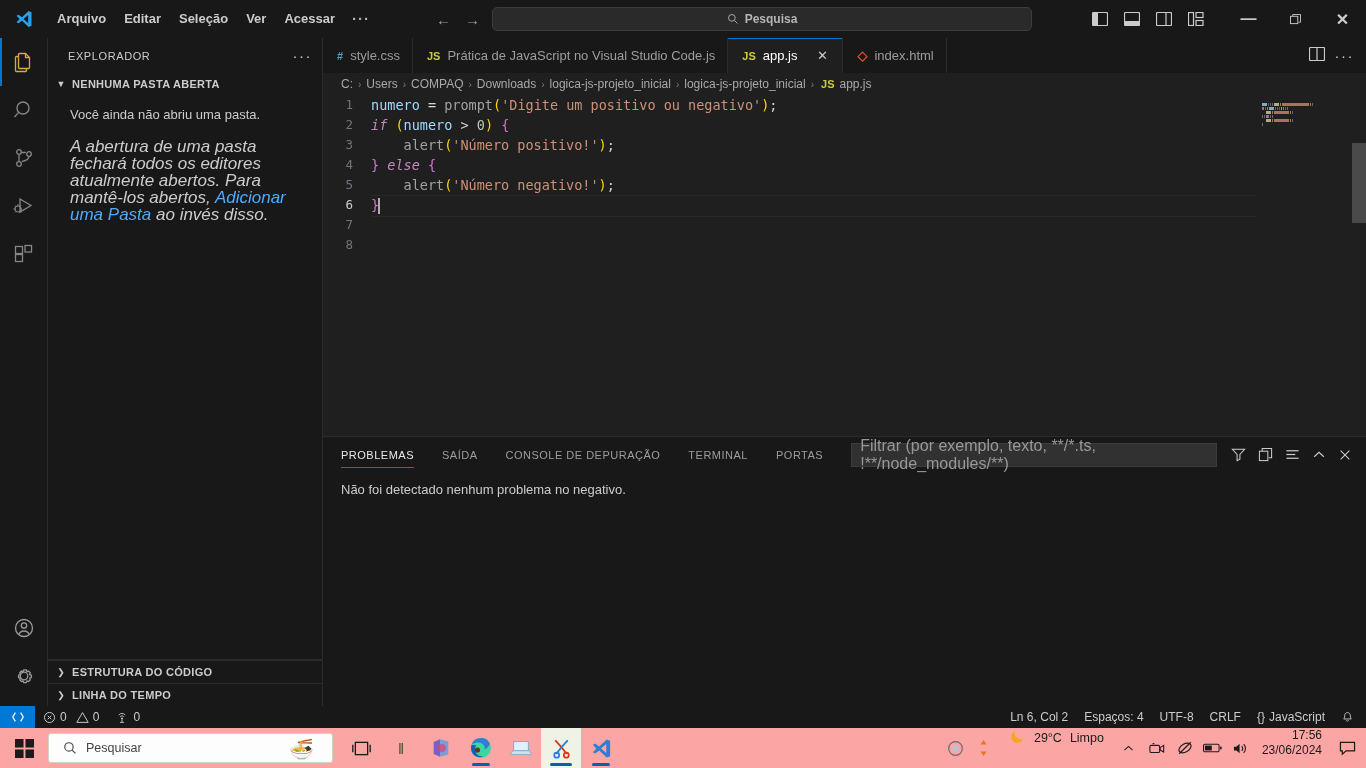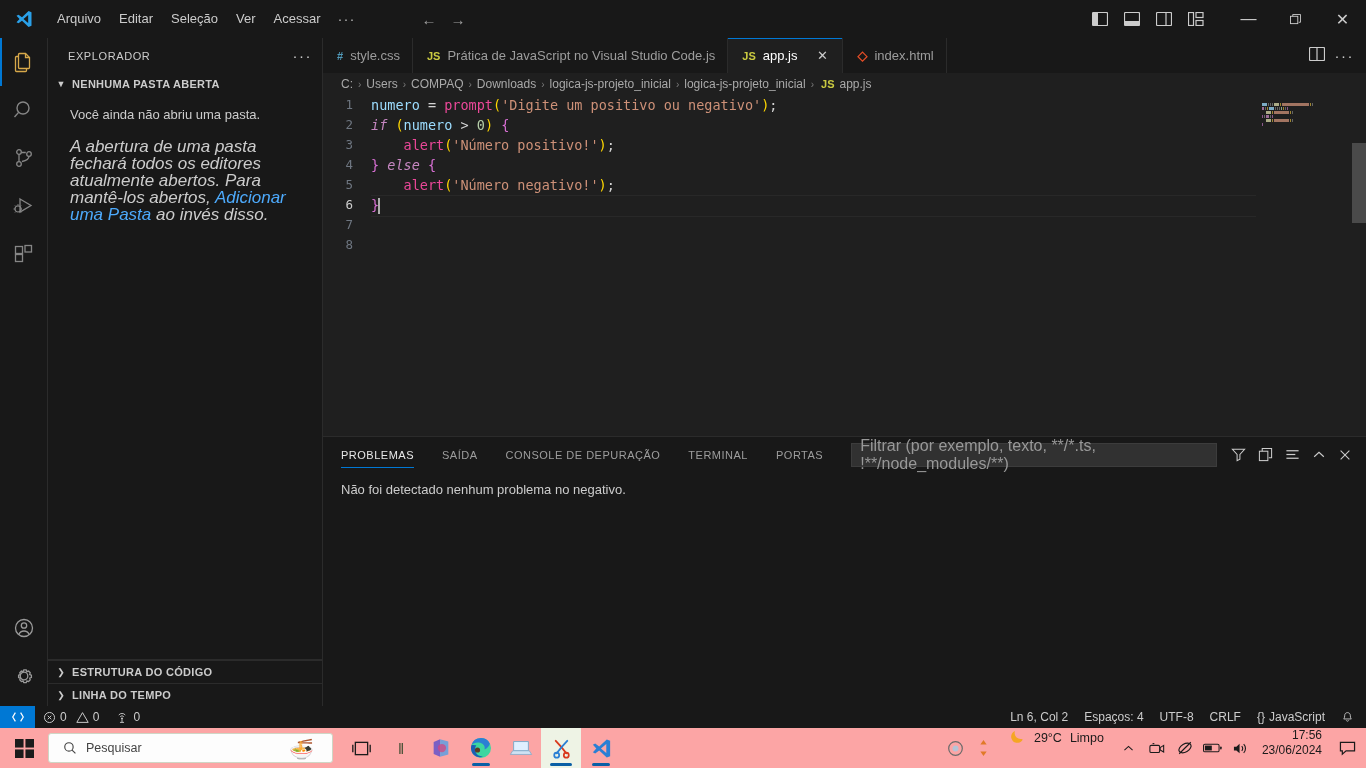--- a/index.html
+++ b/index.html
@@ -8,21 +8,21 @@
     overflow: hidden;
     font-family: "Liberation Sans", sans-serif;
     background: #1f1f1f;
   }
   #app { position: relative; width: 1366px; height: 768px; }
 
   
   .titlebar {
     position: absolute; left: 0; top: 0; width: 1366px; height: 38px;
     background: #181818;
-    display: flex; align-items: center;
+    display: flex; align-items: center; font-weight: bold;
   }
   .vscode-logo { width: 48px; height: 38px; display: flex; align-items: center; justify-content: center; }
   .menu { display: flex; align-items: center; gap: 0; }
   .menu-item {
     font-size: 13px; color: #cccccc; padding: 4px 9px; border-radius: 4px;
     line-height: 18px; white-space: nowrap;
   }
   .menu-item.dots { font-size: 15px; letter-spacing: 1px; color: #b0b0b0; padding: 2px 8px; }
   .nav-arrows { display: flex; align-items: center; gap: 14px; margin-left: 58px; }
   .nav-arrow { color: #a0a0a0; font-size: 15px; line-height: 1; }
@@ -118,21 +118,21 @@
     width: 48px; text-align: right; padding-right: 18px; color: #6e7681; font-size: 12.5px;
     font-family: "DejaVu Sans Mono", monospace; flex: none;
   }
   .cline.cur .num { color: #cccccc; }
   .cline.cur::after {
     content: ""; position: absolute; left: 48px; right: 110px; top: 0; height: 20px;
     border-top: 1px solid #282828; border-bottom: 1px solid #282828; pointer-events: none;
   }
   .ctext { white-space: pre; color: #cccccc; }
   .t-var { color: #9cdcfe; }
-  .t-fn { color: #ec4899; }
+  .t-fn { color: #a3a3a3; }
   .t-str { color: #ce9178; }
   .t-kw { color: #c586c0; font-style: italic; }
   .t-num { color: #b5cea8; }
   .t-op { color: #d4d4d4; }
   .t-pa { color: #ffd700; }
   .t-pb { color: #da70d6; }
   .indent-guide { color: #404040; }
   .cursor {
     display: inline-block; width: 2px; height: 16px; background: #aeafad;
     vertical-align: middle; margin-left: -1px;
@@ -228,20 +228,27 @@
       <div class="menu-item">Arquivo</div>
       <div class="menu-item">Editar</div>
       <div class="menu-item">Seleção</div>
       <div class="menu-item">Ver</div>
       <div class="menu-item">Acessar</div>
       <div class="menu-item dots">···</div>
     </div>
     <div class="nav-arrows">
       <span class="nav-arrow">←</span>
       <span class="nav-arrow">→</span>
+    </div>
+    <div class="search-box">
+      <svg width="12" height="12" viewBox="0 0 16 16">
+          <circle cx="6.5" cy="6.5" r="4.5" fill="none" stroke="#b5b5b5" stroke-width="1.2"></circle>
+          <line x1="10" y1="10" x2="14" y2="14" stroke="#b5b5b5" stroke-width="1.2"></line>
+        </svg>
+      <span class="ph">Pesquisa</span>
     </div>
     <div class="win-right">
       <div class="layout-icons">
         <div class="layout-ico">
           <svg width="16" height="14" viewBox="0 0 16 14">
               <rect x="0.5" y="0.5" width="15" height="13" fill="none" stroke="#cccccc" stroke-width="1.2" rx="1"></rect>
               <rect x="1" y="1" width="5" height="12" fill="#cccccc"></rect>
             </svg>
         </div>
         <div class="layout-ico">

